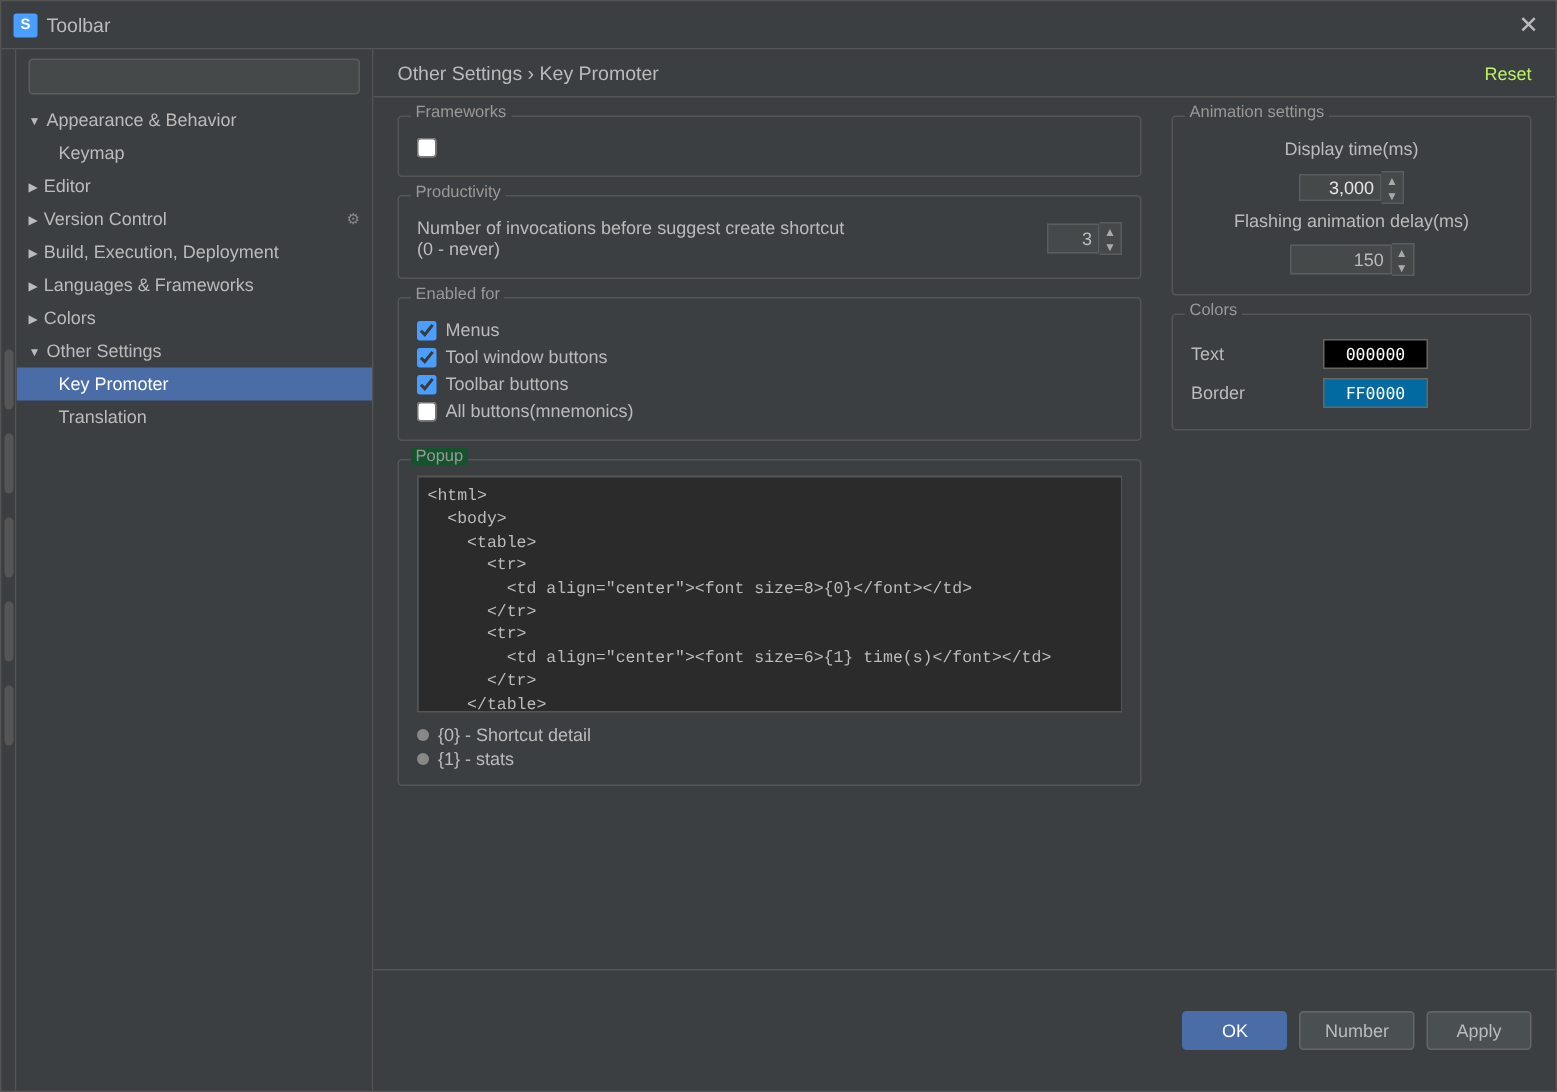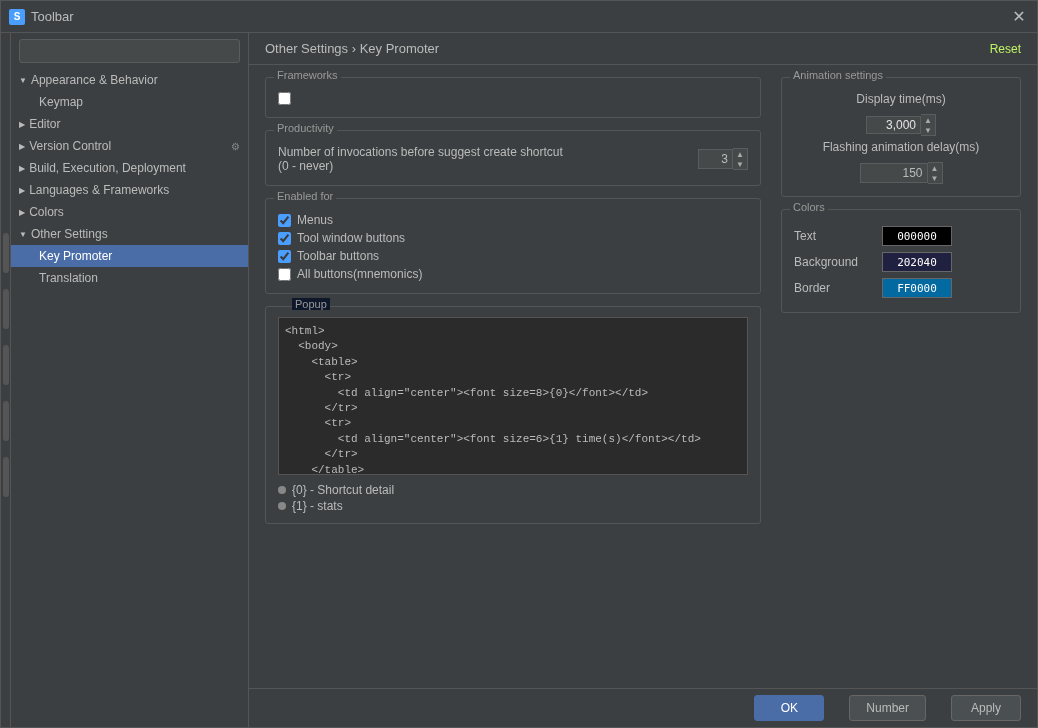--- a/index.html
+++ b/index.html
@@ -309,22 +309,22 @@
     .popup-section {
       border: 1px solid #555;
       border-radius: 3px;
       position: relative;
       padding: 10px 12px 8px 12px;
     }
 
     .popup-section .section-title {
       position: absolute;
       top: -9px;
-      left: 26px;
-      background: #0f172a;
+      left: 8px;
+      background: #14532d;
     }
 
     .popup-template {
       display: flex;
       gap: 12px;
     }
 
     .template-label {
       color: #bbbbbb;
       font-size: 12px;
@@ -365,23 +365,23 @@
       height: 8px;
       background: #888;
       border-radius: 50%;
       flex-shrink: 0;
     }
 
     .footer {
       display: flex;
       justify-content: flex-end;
       align-items: center;
-      padding: 6px 16px;
+      padding: 27px 16px;
       border-top: 1px solid #555;
-      gap: 25px;
+      gap: 8px;
       flex-shrink: 0;
       background: #3c3f41;
     }
 
     .btn {
       padding: 5px 16px;
       font-size: 12px;
       cursor: pointer;
       border-radius: 3px;
       border: 1px solid #666;
@@ -600,26 +600,20 @@
 
           <div class="section-titled">
             <span class="section-title">Colors</span>
             <div class="color-row">
               <label>Text</label>
               <div class="color-swatch" style="background: #000000; color: #ffffff;">
                 <span>000000</span>
               </div>
             </div>
             <div class="color-row">
-              <label>Background</label>
-              <div class="color-swatch" style="background: #202040; color: #ffffff;">
-                <span>202040</span>
-              </div>
-            </div>
-            <div class="color-row">
               <label>Border</label>
               <div class="color-swatch" style="background: #0369a1; color: #ffffff; text-align: center;">
                 <span>FF0000</span>
               </div>
             </div>
           </div>
         </div>
       </div>
 
       <div class="footer">

